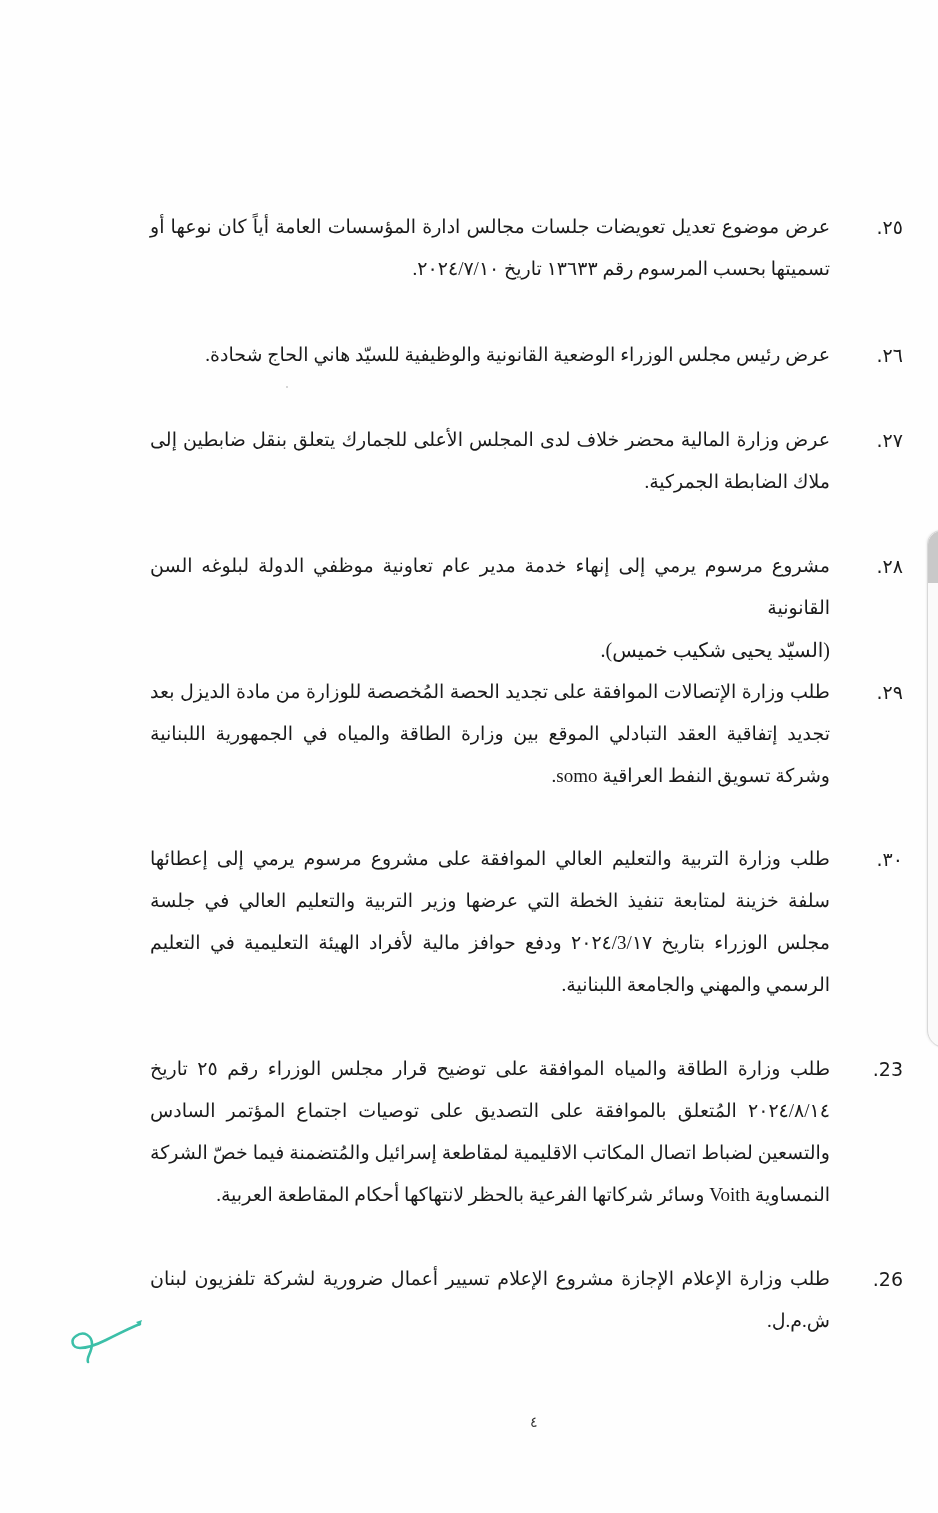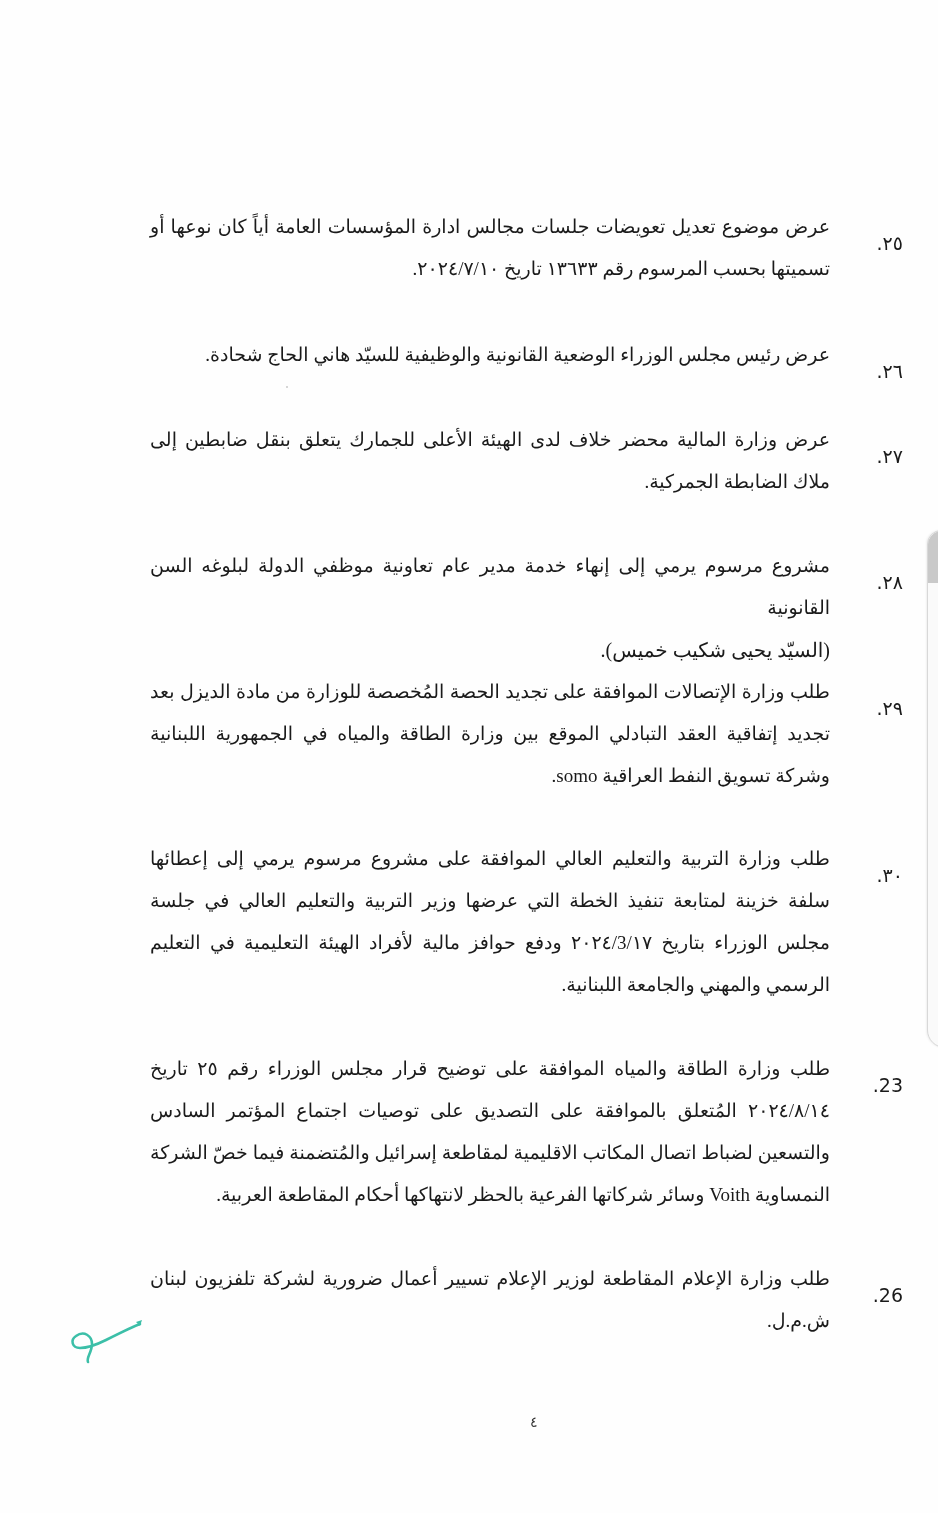--- a/index.html
+++ b/index.html
@@ -34,21 +34,21 @@
       font-size: 19px;
       line-height: 42px;
       text-align: justify;
       text-align-last: right;
       padding-right: 45px;
       margin: 0;
     }
     .item .num {
       position: absolute;
       right: -28px;
-      top: 16px;
+      top: 0;
       width: 70px;
       text-align: center;
       white-space: nowrap;
     }
     .item .text {
       display: block;
       font-family: Liberation Serif, serif;
     }
     .item-25 { position: absolute; top: 0; left: 0; right: 0; }
     .item-26 { position: absolute; top: 128px; left: 0; right: 0; }
@@ -118,21 +118,21 @@
       <span class="text">عرض موضوع تعديل تعويضات جلسات مجالس ادارة المؤسسات العامة أياً كان نوعها أو تسميتها بحسب المرسوم رقم ١٣٦٣٣ تاريخ ٢٠٢٤/٧/١٠.</span>
     </div>
 
     <div class="item item-26">
       <span class="num">٢٦.</span>
       <span class="text">عرض رئيس مجلس الوزراء الوضعية القانونية والوظيفية للسيّد هاني الحاج شحادة.</span>
     </div>
 
     <div class="item item-27">
       <span class="num">٢٧.</span>
-      <span class="text">عرض وزارة المالية محضر خلاف لدى الهيئة الأعلى للجمارك يتعلق بنقل ضابطين إلى ملاك الضابطة الجمركية.</span>
+      <span class="text">عرض وزارة المالية محضر خلاف لدى المجلس الأعلى للجمارك يتعلق بنقل ضابطين إلى ملاك الضابطة الجمركية.</span>
     </div>
 
     <div class="item item-28">
       <span class="num">٢٨.</span>
       <span class="text">
         <span>مشروع مرسوم يرمي إلى إنهاء خدمة مدير عام تعاونية موظفي الدولة لبلوغه السن القانونية</span>
         <br>
         <span class="paren">(السيّد يحيى شكيب خميس).</span>
       </span>
     </div>
@@ -147,21 +147,21 @@
       <span class="text">طلب وزارة التربية والتعليم العالي الموافقة على مشروع مرسوم يرمي إلى إعطائها سلفة خزينة لمتابعة تنفيذ الخطة التي عرضها وزير التربية والتعليم العالي في جلسة مجلس الوزراء بتاريخ ٢٠٢٤/3/١٧ ودفع حوافز مالية لأفراد الهيئة التعليمية في التعليم الرسمي والمهني والجامعة اللبنانية.</span>
     </div>
 
     <div class="item item-31">
       <span class="num">23.</span>
       <span class="text">طلب وزارة الطاقة والمياه الموافقة على توضيح قرار مجلس الوزراء رقم ٢٥ تاريخ ٢٠٢٤/٨/١٤ المُتعلق بالموافقة على التصديق على توصيات اجتماع المؤتمر السادس والتسعين لضباط اتصال المكاتب الاقليمية لمقاطعة إسرائيل والمُتضمنة فيما خصّ الشركة النمساوية Voith وسائر شركاتها الفرعية بالحظر لانتهاكها أحكام المقاطعة العربية.</span>
     </div>
 
     <div class="item item-32">
       <span class="num">26.</span>
-      <span class="text">طلب وزارة الإعلام المقاطعة لوزير الإعلام تسيير أعمال ضرورية لشركة تلفزيون لبنان ش.م.ل.</span>
+      <span class="text">طلب وزارة الإعلام الإجازة مشروع الإعلام تسيير أعمال ضرورية لشركة تلفزيون لبنان ش.م.ل.</span>
     </div>
 
   </div>
 
   <div class="dot-mark"></div>
 
   <svg class="signature" viewBox="0 0 80 60">
     <path d="M78 6 C 72 8, 60 14, 44 22 C 34 27, 24 30, 18 30 C 10 30, 8 22, 14 18 C 22 12, 30 18, 30 26 C 30 34, 24 40, 26 44" fill="none" stroke="#3cbfa8" stroke-width="2.6" stroke-linecap="round" stroke-linejoin="round"></path>
     <path d="M74 4 L 80 2 L 78 8 Z" fill="#3cbfa8"></path>
   </svg>

